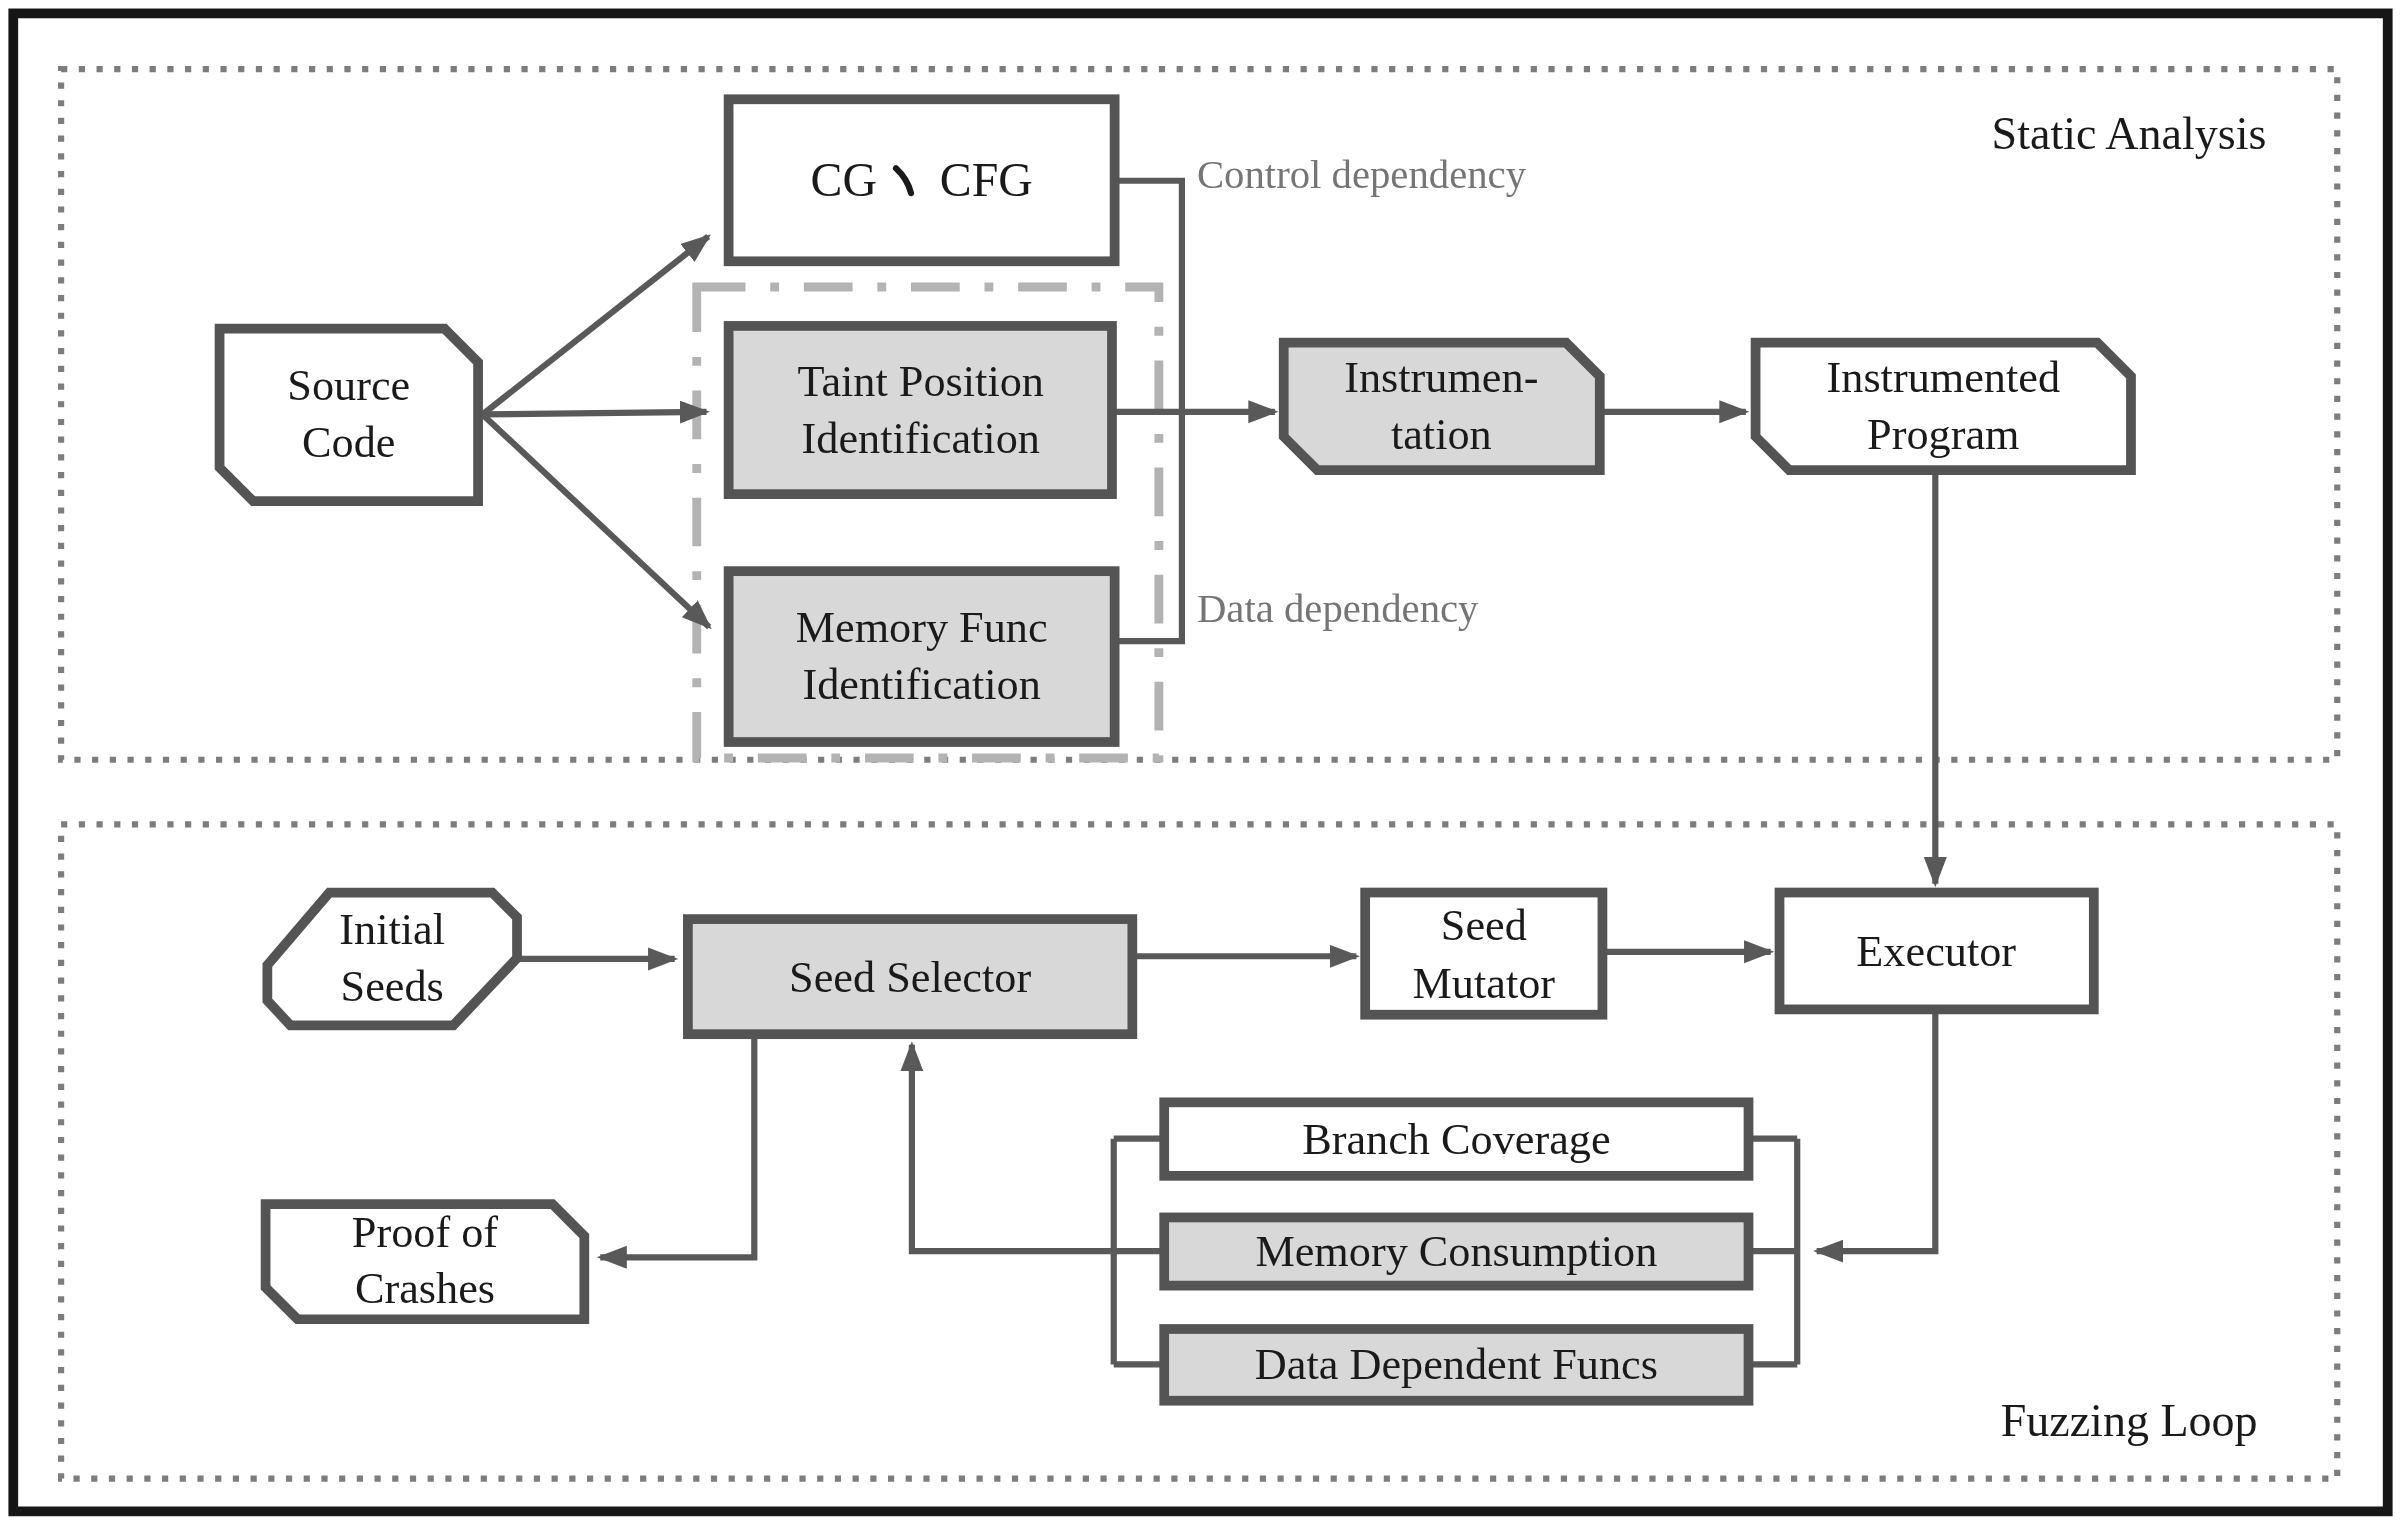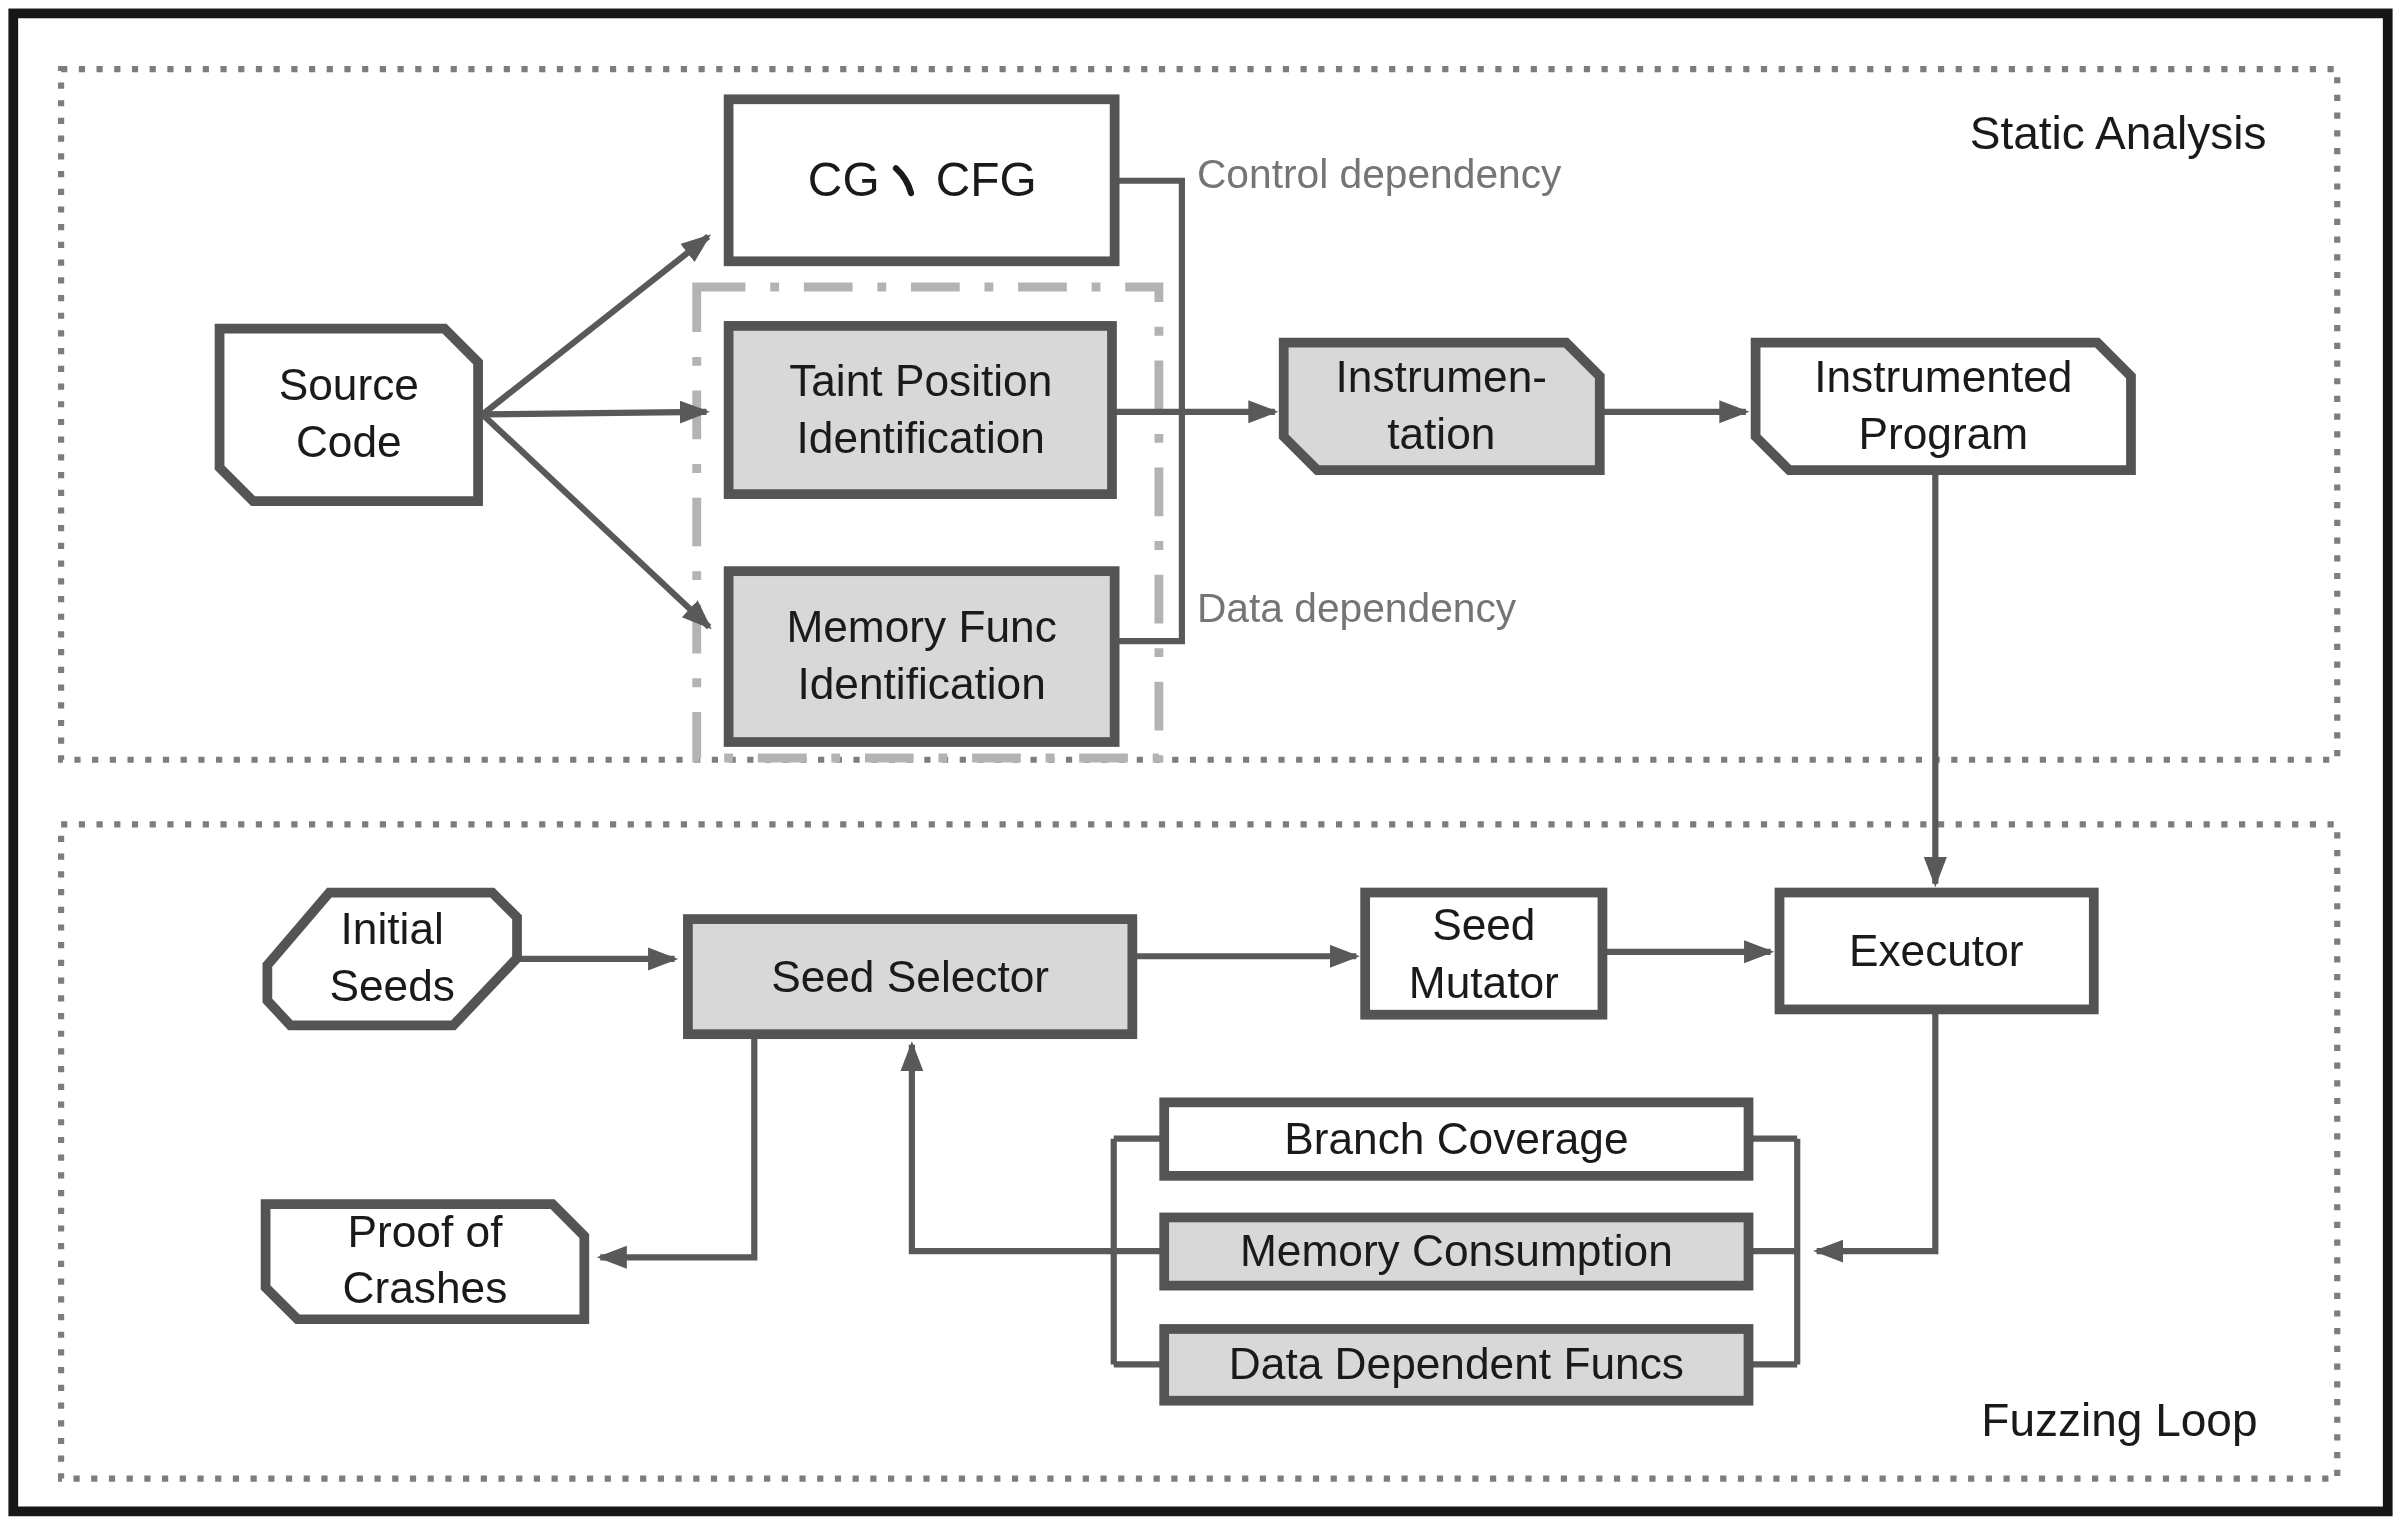--- a/index.html
+++ b/index.html
@@ -5,21 +5,21 @@
   html, body {
     margin: 0;
     padding: 0;
     background: #ffffff;
   }
   .stage {
     width: 2401px;
     height: 1523px;
     background: #ffffff;
     position: relative;
-    font-family: Liberation Sans, sans-serif;
+    font-family: Liberation Serif, serif;
   }
   svg { display: block; }
 
   .frame        { fill: none; stroke: #161616; stroke-width: 11; }
   .region       { fill: none; stroke: #7d7d7d; stroke-width: 7; stroke-dasharray: 7 13; }
   .dashdot      { fill: none; stroke: #b3b3b3; stroke-width: 10; stroke-dasharray: 55 28 10 28; }
   .node-border  { stroke: #545454; stroke-width: 11; }
   .fill-gray    { fill: #d8d8d8; }
   .fill-white   { fill: #ffffff; }
   .conn         { fill: none; stroke: #595959; stroke-width: 7; }

